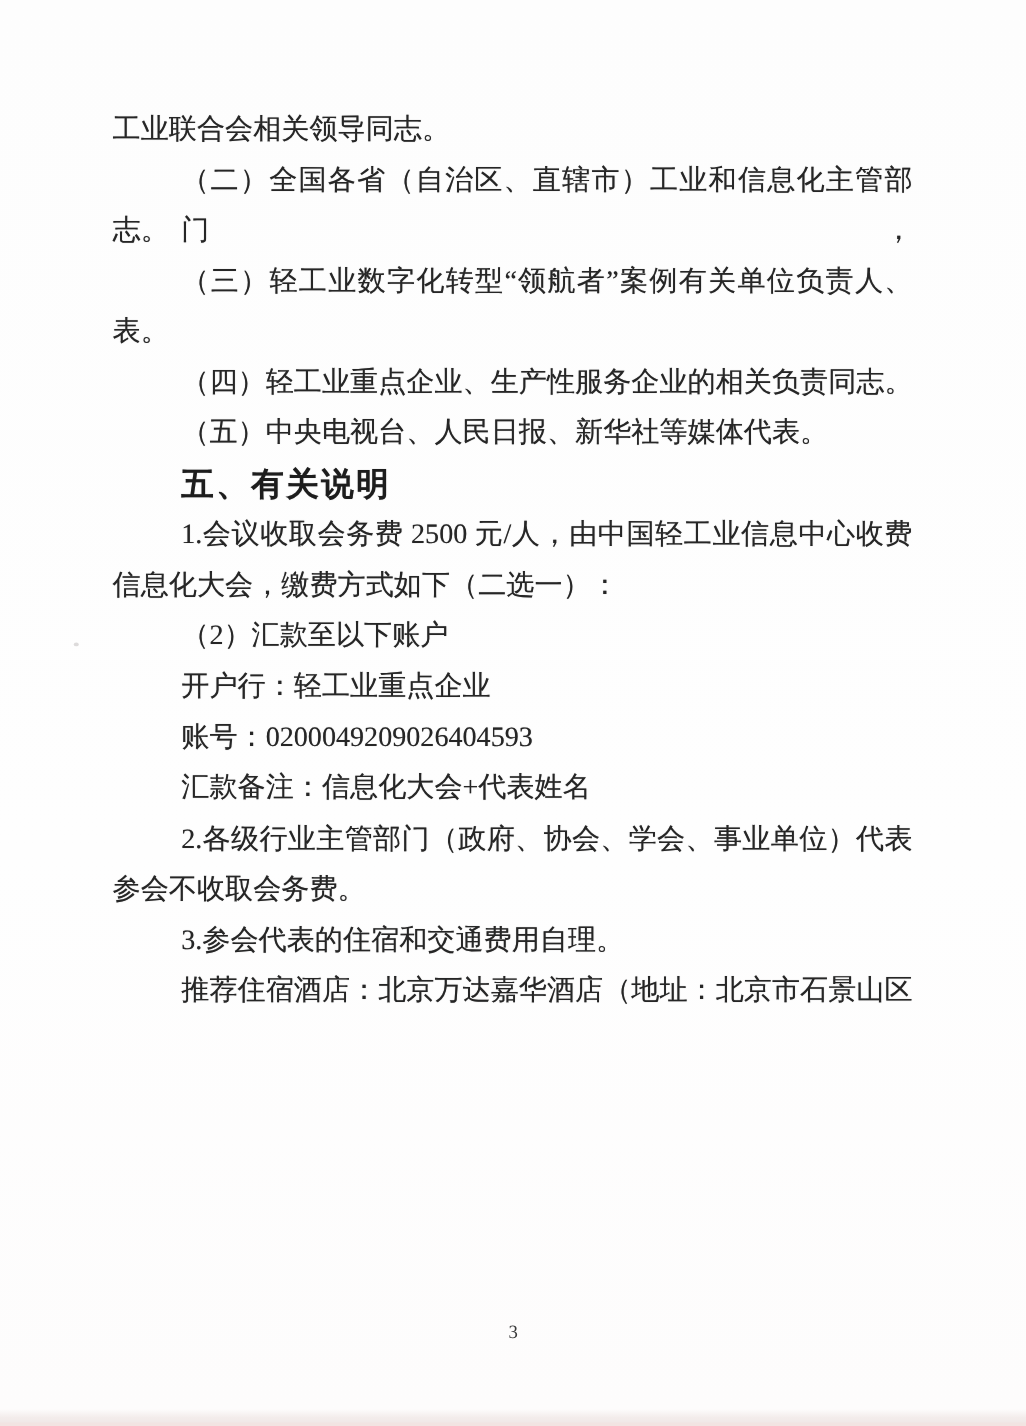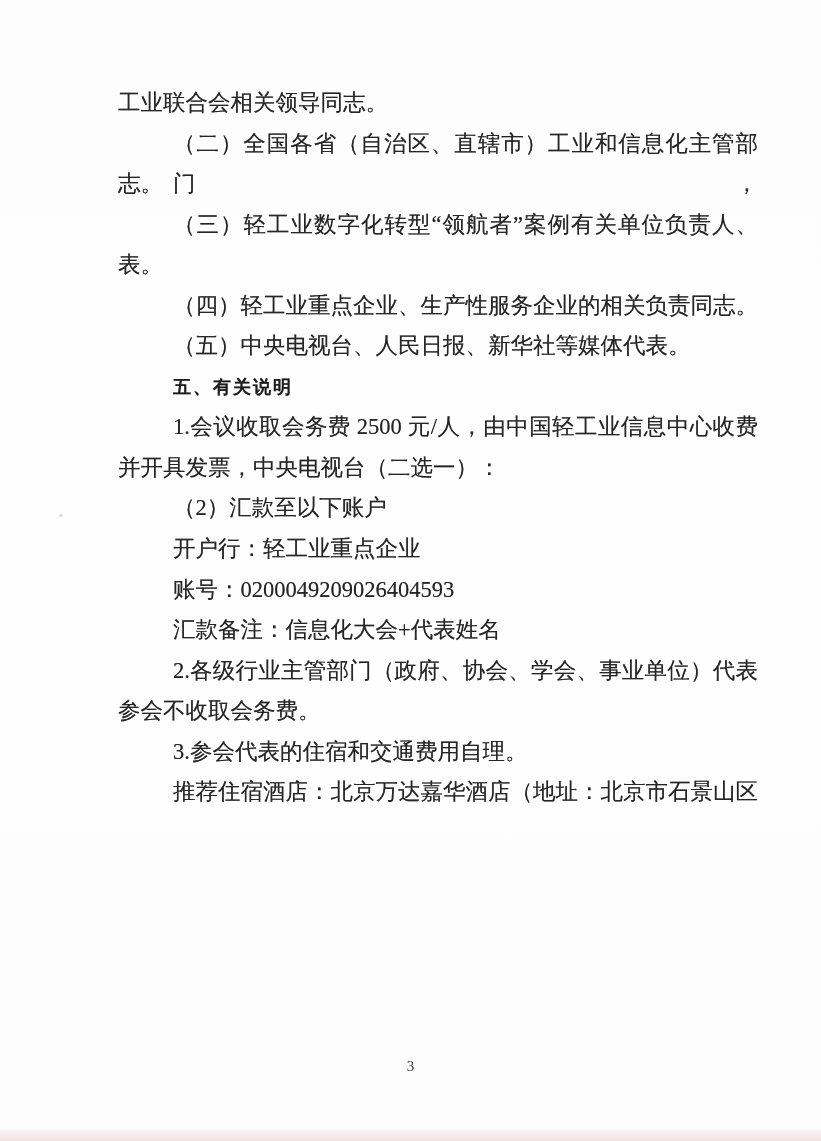--- a/index.html
+++ b/index.html
@@ -13,42 +13,41 @@
     height: 1141px;
     overflow: hidden;
     background: linear-gradient(180deg, #fdfdfd 0%, #fefefe 60%, #fdfcfc 98.8%, #f3eceb 99.4%, #eFe6e5 100%);
     font-family: "Liberation Serif", "DejaVu Serif", serif;
   }
   .textblock {
     position: absolute;
     left: 90px;
     top: 83px;
     width: 640px;
-    margin-left: 28px;
   }
   .line {
     height: 40.55px;
     line-height: 40.55px;
     font-size: 22.5px;
     color: #262626;
     text-shadow: 0 0 0.6px rgba(38,38,38,0.55);
     white-space: nowrap;
   }
   .line.indent {
     padding-left: 55px;
   }
   .line.justify {
     white-space: normal;
     text-align: justify;
     text-align-last: justify;
   }
   .line.heading {
     font-family: "Liberation Sans", "DejaVu Sans", sans-serif;
     font-weight: 700;
-    font-size: 18px;
+    font-size: 26px;
     letter-spacing: 2px;
     color: #1d1d1d;
   }
   .page-number {
     position: absolute;
     left: 0;
     right: 0;
     top: 1058px;
     text-align: center;
     font-size: 15px;
@@ -82,21 +81,21 @@
   <div class="textblock">
     <div class="line">工业联合会相关领导同志。</div>
     <div class="line indent justify">（二）全国各省（自治区、直辖市）工业和信息化主管部门，</div>
     <div class="line">志。</div>
     <div class="line indent justify">（三）轻工业数字化转型“领航者”案例有关单位负责人、</div>
     <div class="line">表。</div>
     <div class="line indent">（四）轻工业重点企业、生产性服务企业的相关负责同志。</div>
     <div class="line indent">（五）中央电视台、人民日报、新华社等媒体代表。</div>
     <div class="line indent heading">五、有关说明</div>
     <div class="line indent justify">1.会议收取会务费 2500 元/人，由中国轻工业信息中心收费</div>
-    <div class="line">并开具发票，中央电视台（二选一）：</div>
+    <div class="line">信息化大会，缴费方式如下（二选一）：</div>
     <div class="line indent">（2）汇款至以下账户</div>
     <div class="line indent">开户行：轻工业重点企业</div>
     <div class="line indent">账号：0200049209026404593</div>
     <div class="line indent">汇款备注：信息化大会+代表姓名</div>
     <div class="line indent justify">2.各级行业主管部门（政府、协会、学会、事业单位）代表</div>
     <div class="line">参会不收取会务费。</div>
     <div class="line indent">3.参会代表的住宿和交通费用自理。</div>
     <div class="line indent justify">推荐住宿酒店：北京万达嘉华酒店（地址：北京市石景山区</div>
   </div>
 

